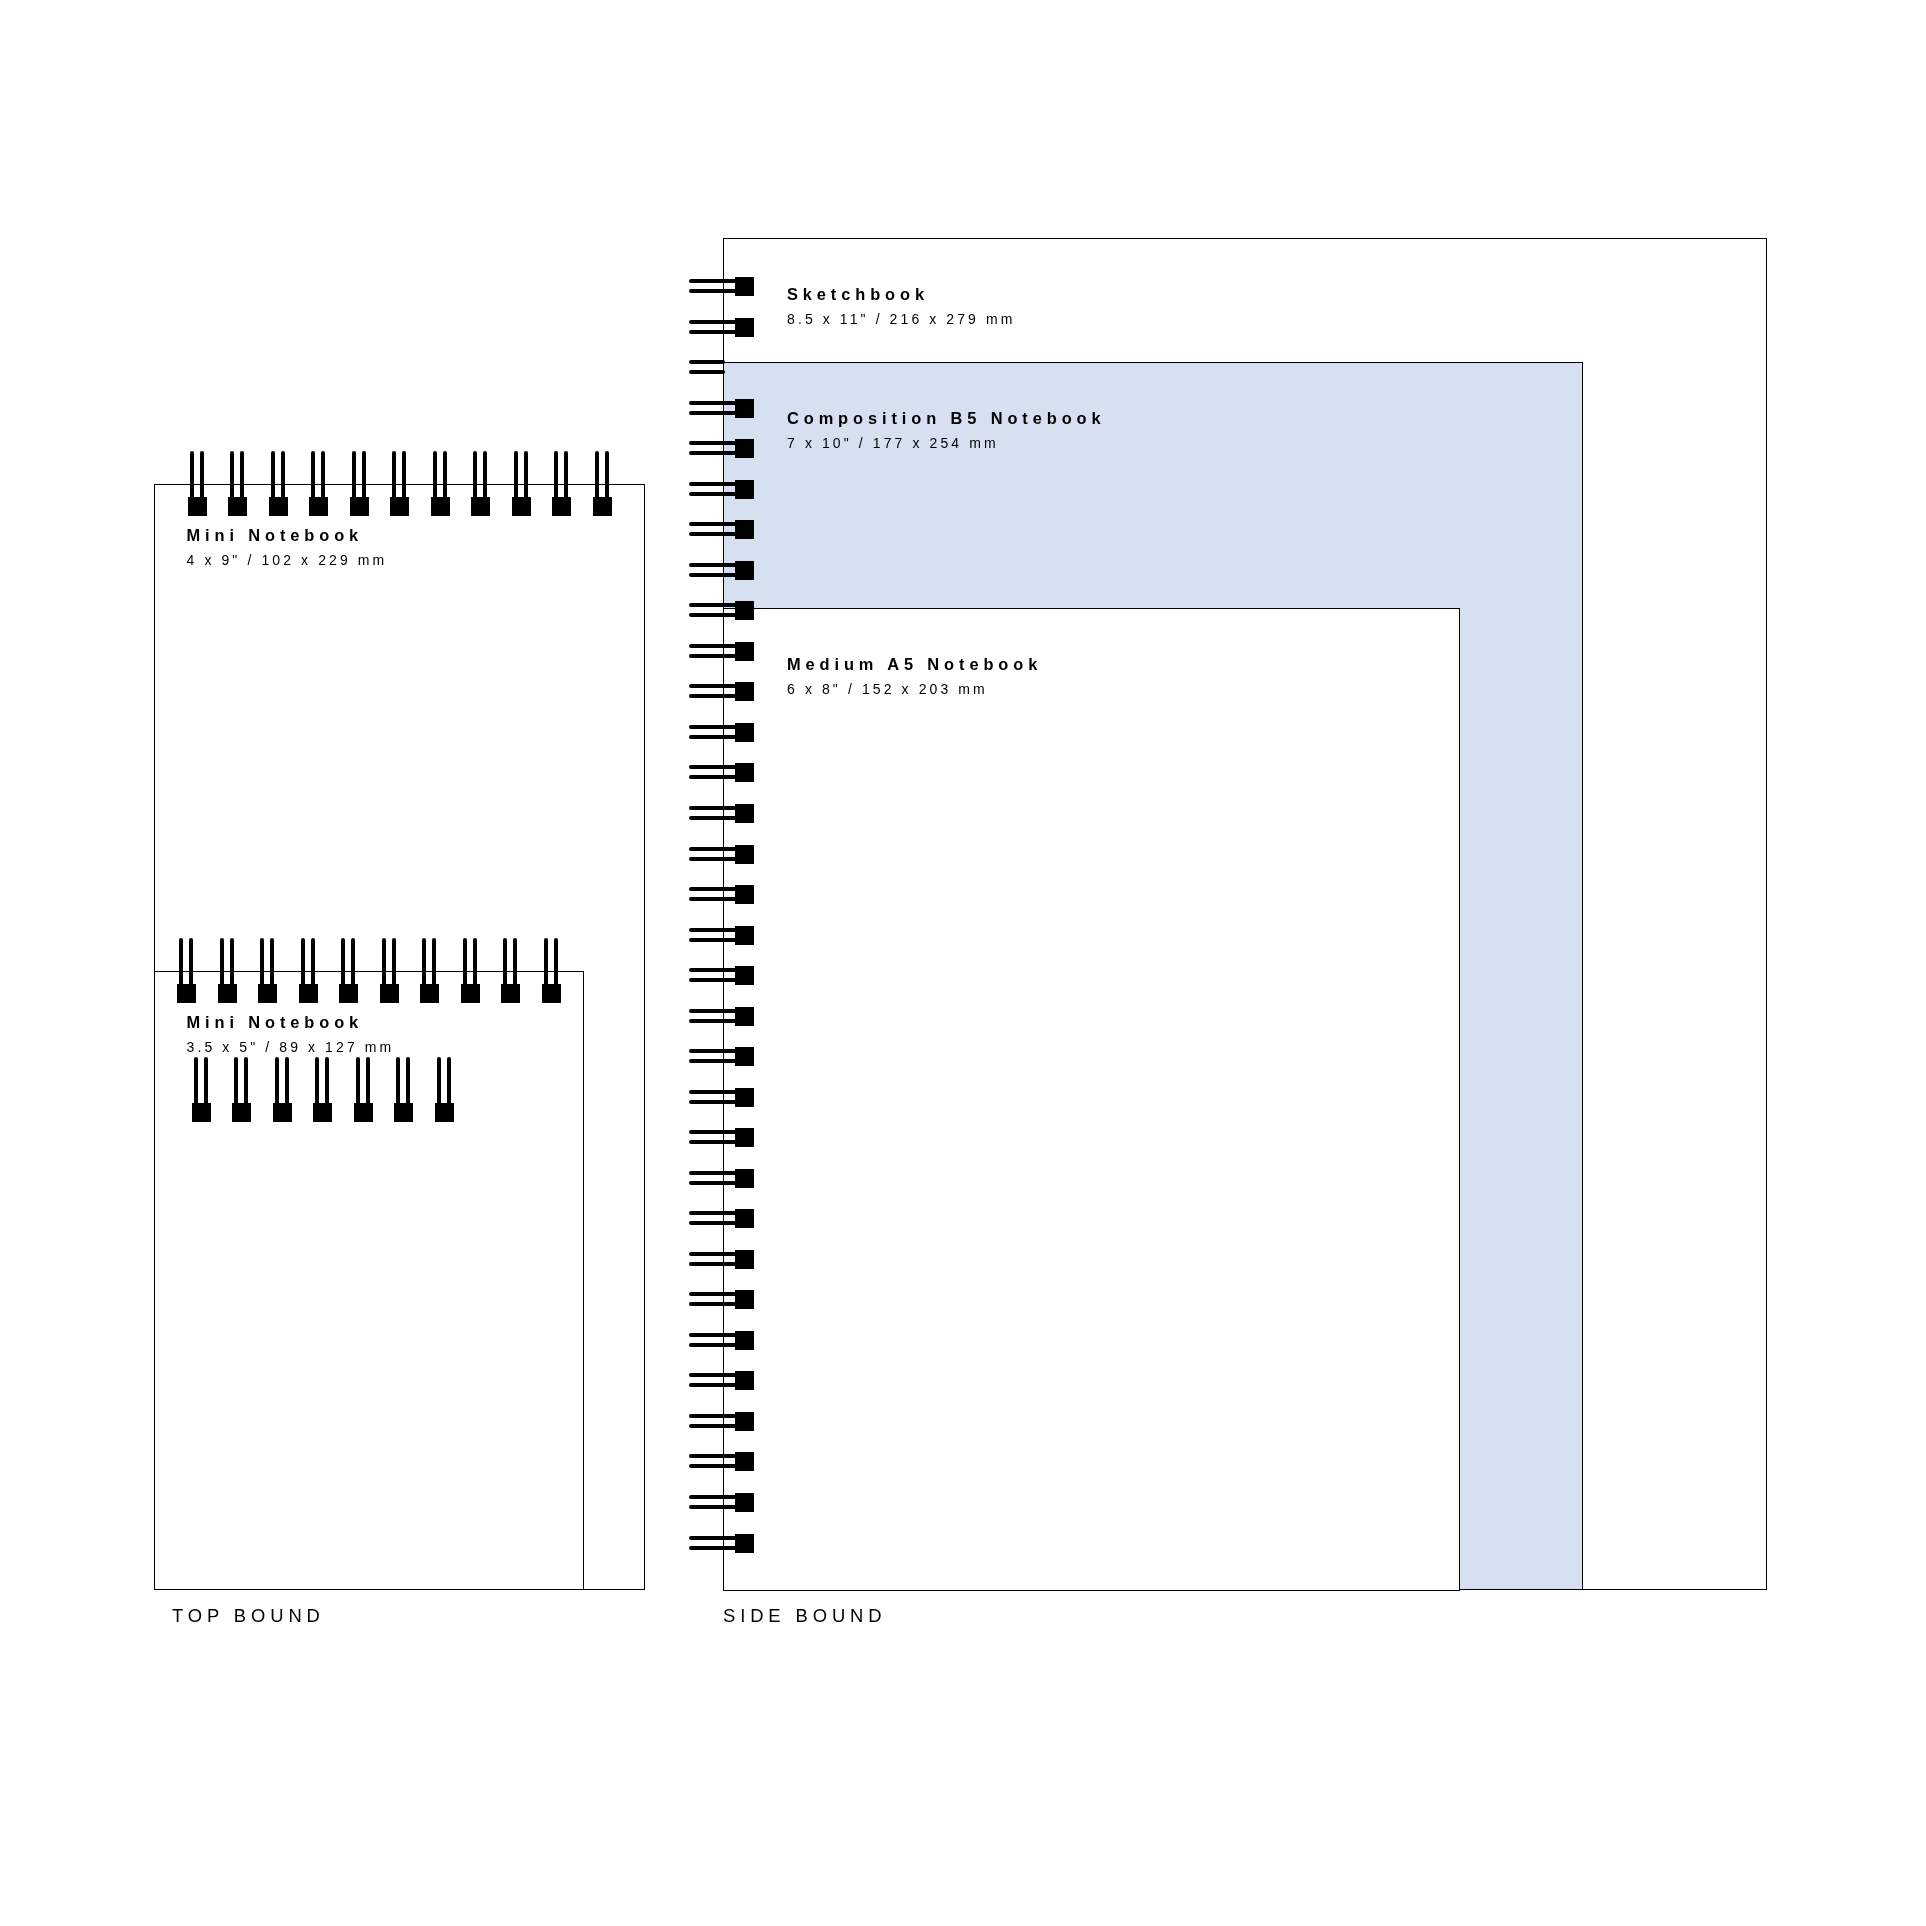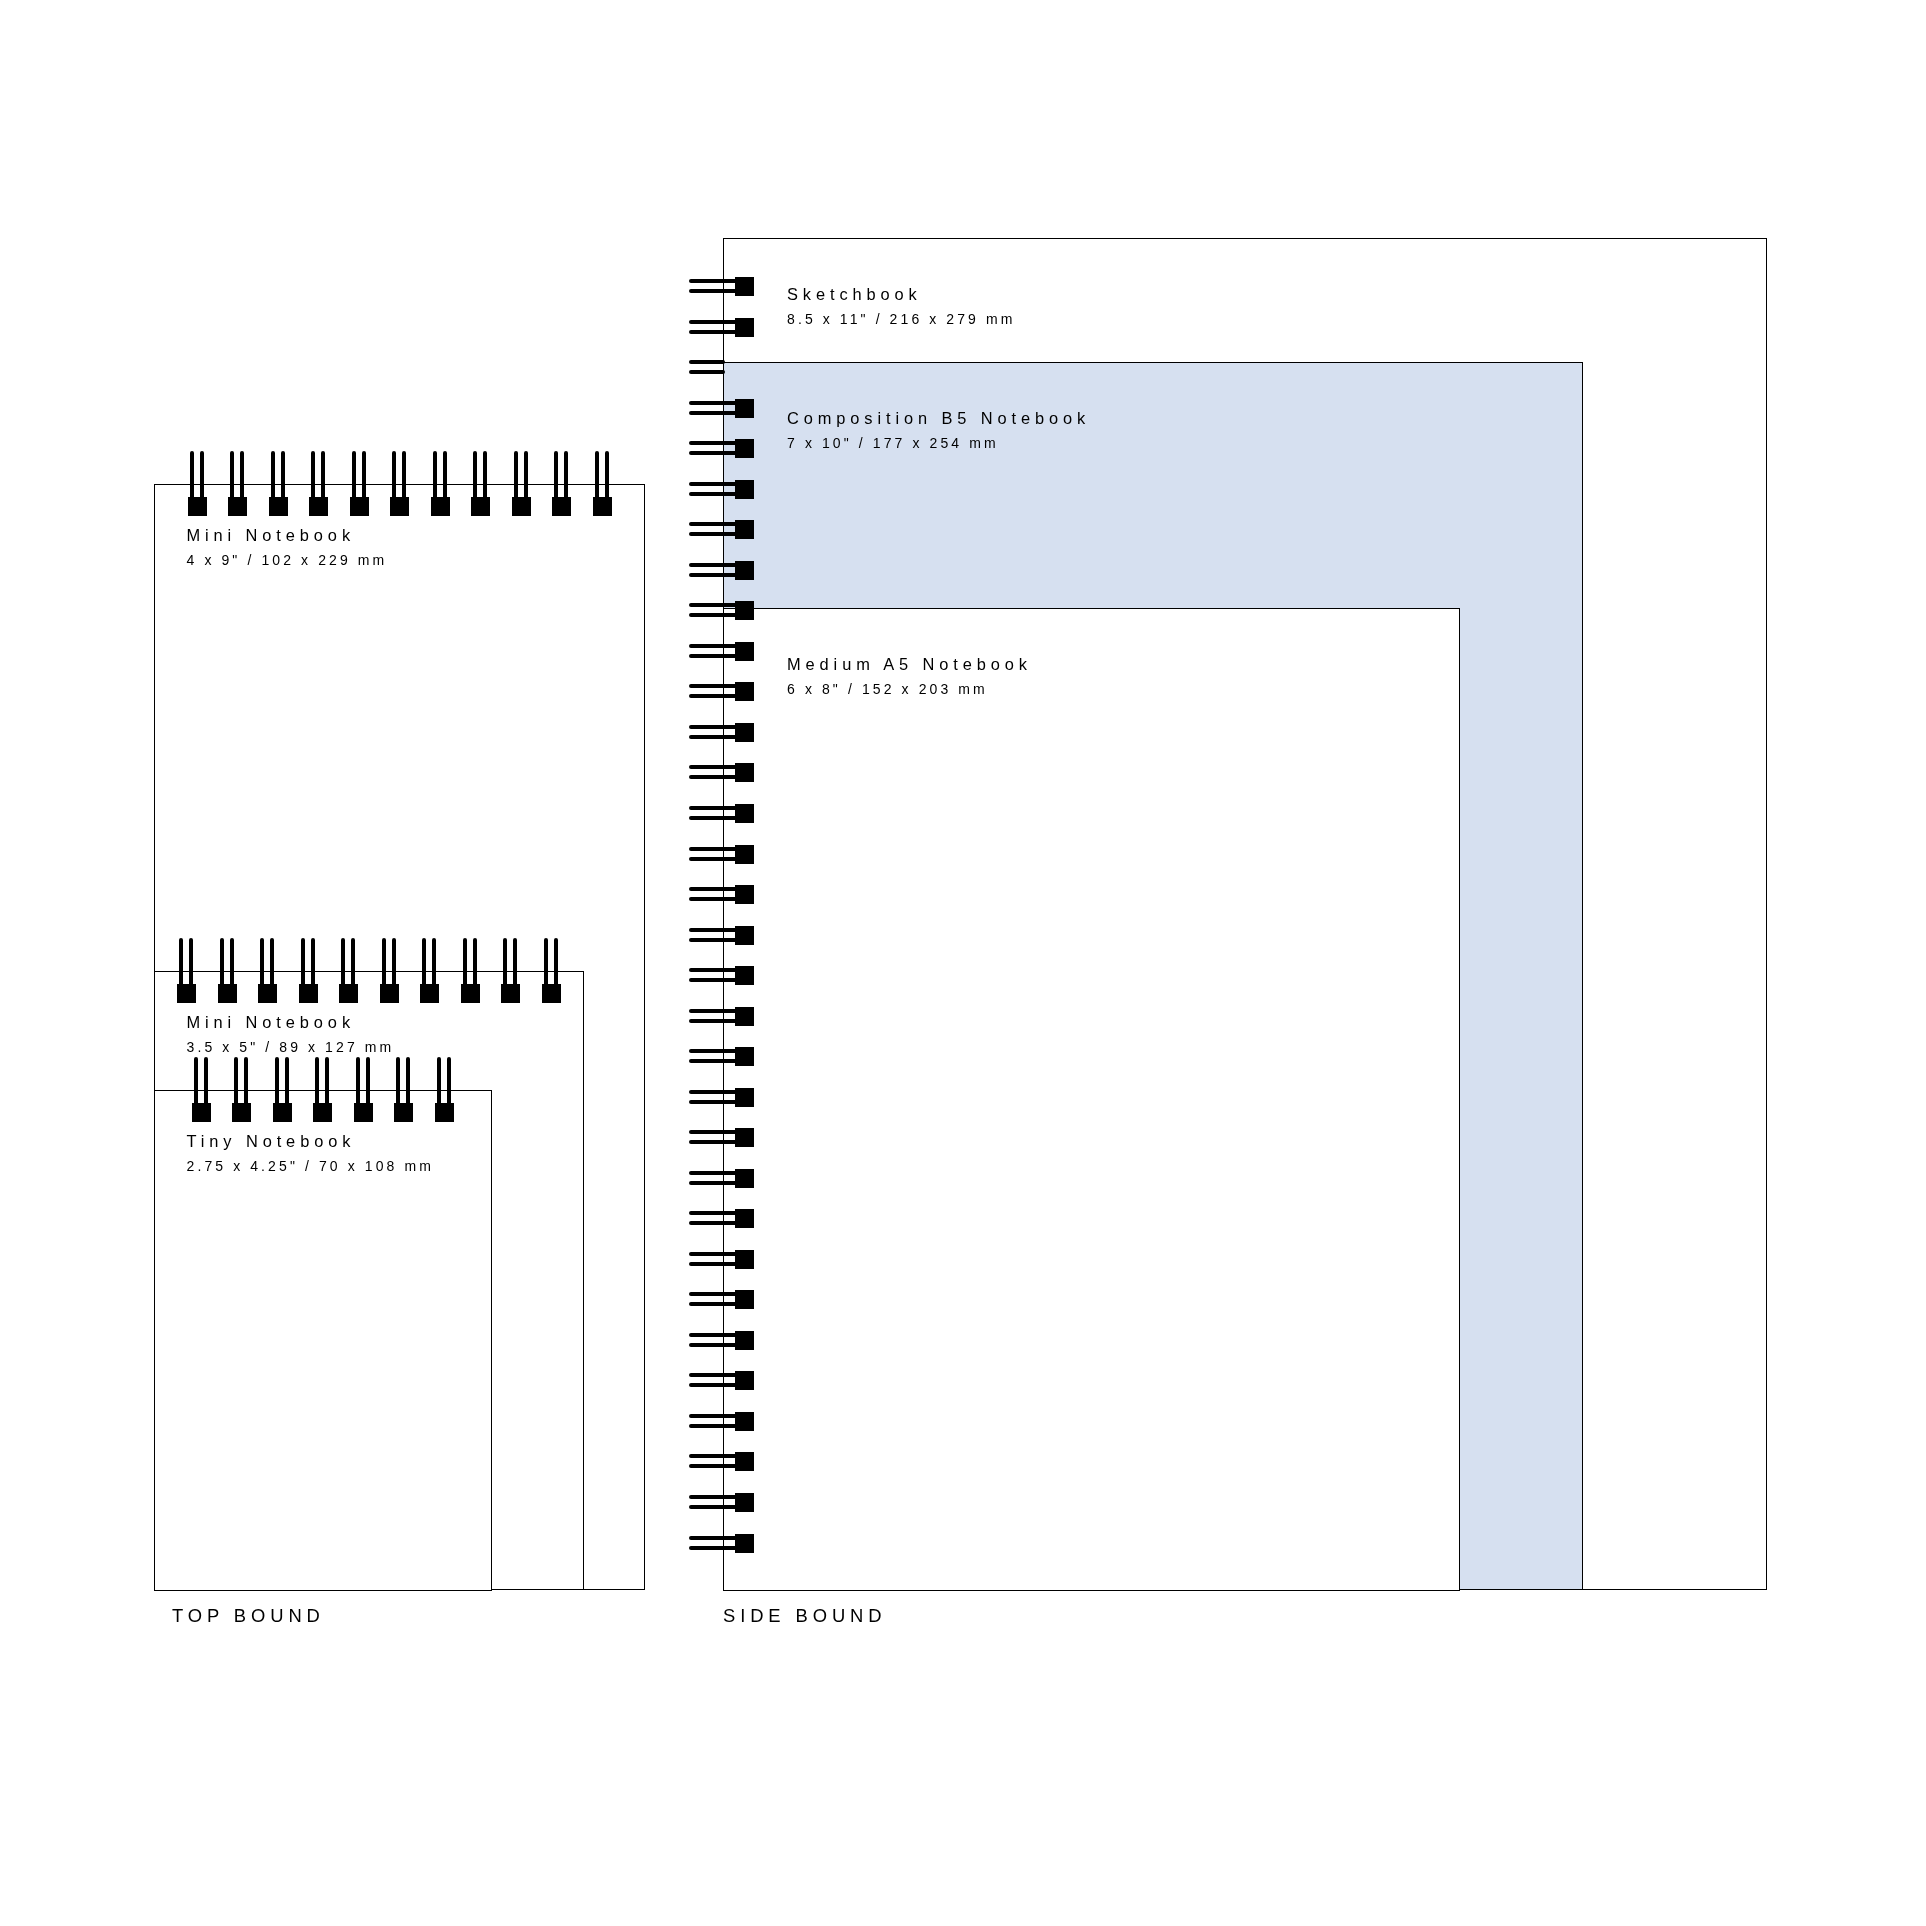--- a/index.html
+++ b/index.html
@@ -25,21 +25,21 @@
   }
   .nb.highlight{background:var(--highlight);}
   
   .nb-label{position:absolute;white-space:nowrap;}
   .nb.top-bound .nb-label{left:31.5px;top:42px;}
   .nb.side-bound .nb-label{left:63px;top:47px;}
   .nb-title{
     font-size:16.4px;
     letter-spacing:4.9px;
     line-height:1.05;
-    font-weight:400;
+    font-weight:700;
   }
   .nb-size{
     font-size:14px;
     letter-spacing:3.1px;
     line-height:1;
     margin-top:9px;
     font-weight:400;
   }
   
   #clips{
@@ -86,26 +86,20 @@
     </div>
   </div>
 
   <div class="nb top-bound" style="left:154px;top:971px;width:430px;height:619px;">
     <div class="nb-label">
       <div class="nb-title">Mini Notebook</div>
       <div class="nb-size">3.5 x 5" / 89 x 127 mm</div>
     </div>
   </div>
 
-  <div class="nb top-bound" style="left:154px;top:1090px;width:338px;height:501px;">
-    <div class="nb-label">
-      <div class="nb-title">Tiny Notebook</div>
-      <div class="nb-size">2.75 x 4.25" / 70 x 108 mm</div>
-    </div>
-  </div>
 
   <div class="nb side-bound" style="left:723px;top:238px;width:1044px;height:1352px;">
     <div class="nb-label">
       <div class="nb-title">Sketchbook</div>
       <div class="nb-size">8.5 x 11" / 216 x 279 mm</div>
     </div>
   </div>
 
   <div class="nb side-bound highlight" style="left:723px;top:362px;width:860px;height:1228px;">
     <div class="nb-label">

